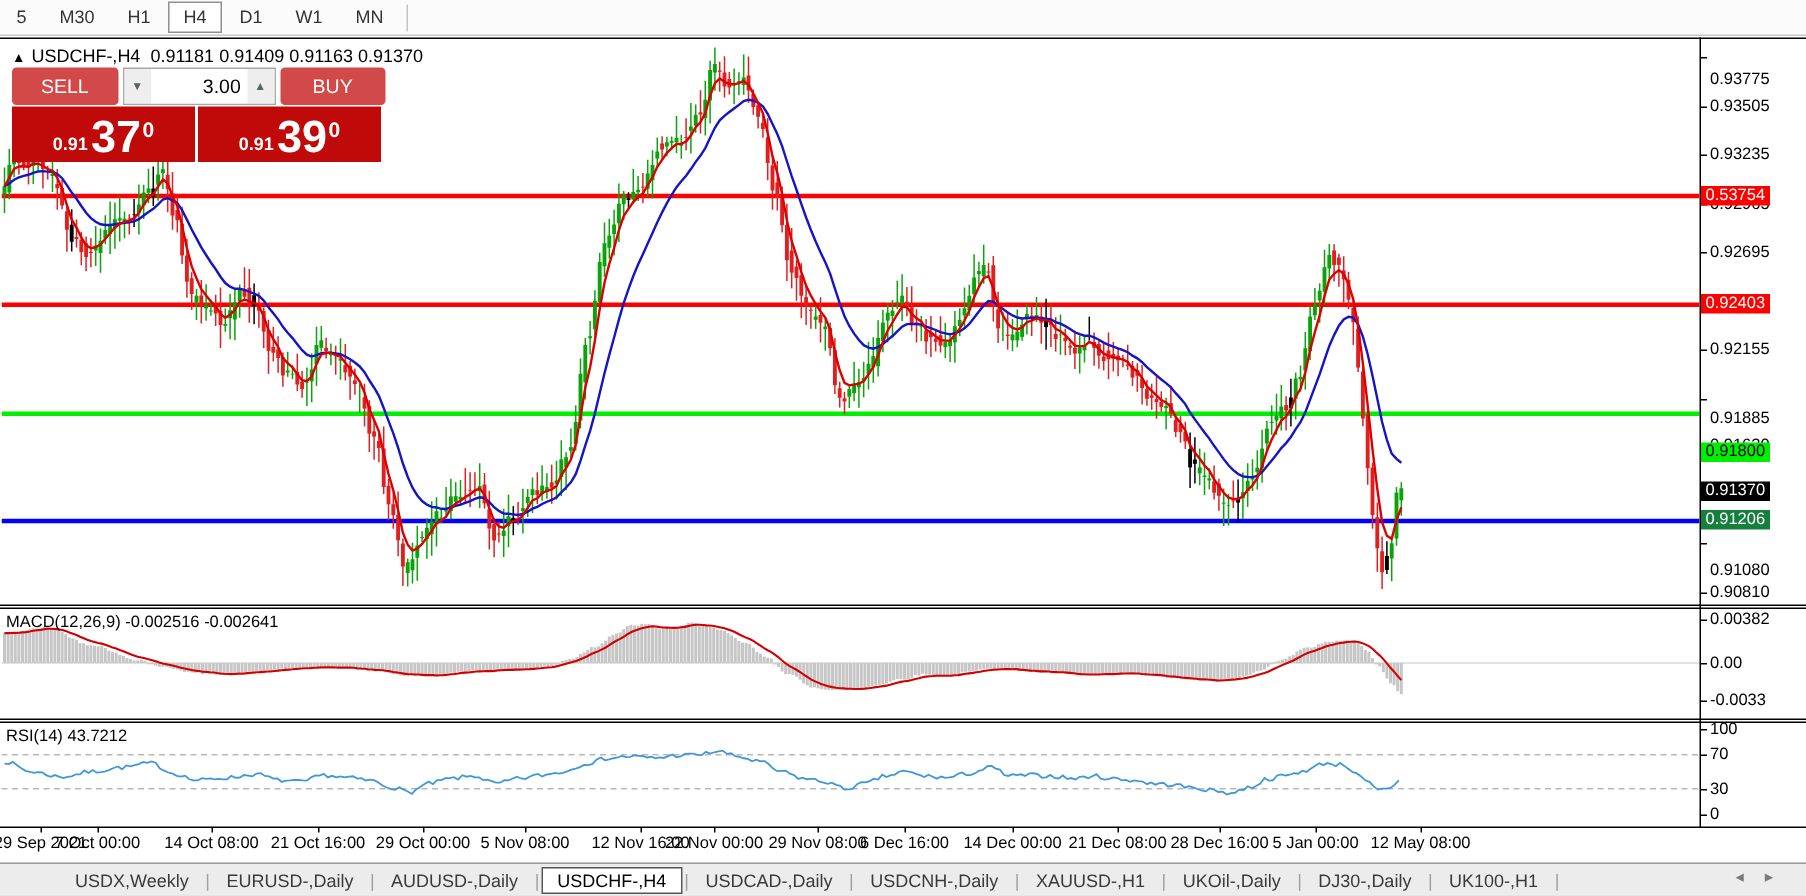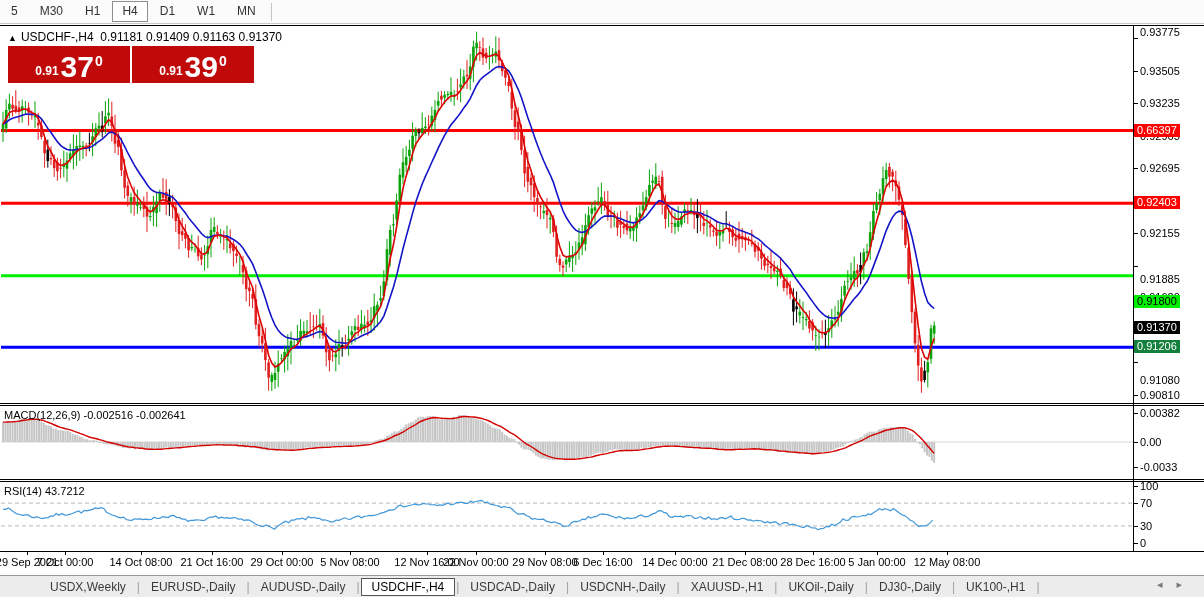--- a/index.html
+++ b/index.html
@@ -1069,20 +1069,29 @@
   <div class="panel-sep" style="top:479px"></div>
   <div class="panel-sep" style="top:481px"></div>
   <div class="panel-sep" style="top:551px"></div>
   <div id="axis-vline"></div>
 
   <div id="ohlc-line">
     <span class="tri">▲</span><span>USDCHF-,H4</span>&nbsp;&nbsp;<span>0.91181 0.91409 0.91163 0.91370</span>
   </div>
 
   <div id="trade-panel">
+    <div id="trade-top">
+      <div class="trade-btn">SELL</div>
+      <div id="vol-box">
+        <button class="spin-btn">▼</button>
+        <input id="vol-input" value="3.00" style="">
+        <button class="spin-btn">▲</button>
+      </div>
+      <div class="trade-btn">BUY</div>
+    </div>
     <div id="trade-prices">
       <div class="price-box">
         <span class="pb-small">0.91</span>
         <span class="pb-big">37</span>
         <span class="pb-sup">0</span>
       </div>
       <div class="price-box">
         <span class="pb-small">0.91</span>
         <span class="pb-big">39</span>
         <span class="pb-sup">0</span>
@@ -1092,21 +1101,21 @@
 
   <div class="ind-label" style="top:409px">
     <span>MACD(12,26,9)</span>&nbsp;<span>-0.002516 -0.002641</span>
   </div>
   <div class="ind-label" style="top:485px">
     <span>RSI(14)</span>&nbsp;<span>43.7212</span>
   </div>
 
   <div id="y-axis-layer">
       <div class="ytick-mark" style="top: 38px;"></div>
-      <div class="ytick" style="top: 27px;">0.93775</div>
+      <div class="ytick" style="top: 48px;">0.93775</div>
       <div class="ytick-mark" style="top: 71px;"></div>
       <div class="ytick" style="top: 66px;">0.93505</div>
       <div class="ytick-mark" style="top: 103px;"></div>
       <div class="ytick" style="top: 98px;">0.93235</div>
       <div class="ytick-mark" style="top: 136px;"></div>
       <div class="ytick" style="top: 131px;">0.92965</div>
       <div class="ytick-mark" style="top: 168px;"></div>
       <div class="ytick" style="top: 163px;">0.92695</div>
       <div class="ytick-mark" style="top: 201px;"></div>
       <div class="ytick" style="top: 196px;">0.92425</div>
@@ -1115,21 +1124,21 @@
       <div class="ytick-mark" style="top: 266px;"></div>
       <div class="ytick" style="top: 274px;">0.91885</div>
       <div class="ytick-mark" style="top: 297px;"></div>
       <div class="ytick" style="top: 292px;">0.91620</div>
       <div class="ytick-mark" style="top: 330px;"></div>
       <div class="ytick" style="top: 325px;">0.91350</div>
       <div class="ytick-mark" style="top: 362px;"></div>
       <div class="ytick" style="top: 375px;">0.91080</div>
       <div class="ytick-mark" style="top: 395px;"></div>
       <div class="ytick" style="top: 390px;">0.90810</div>
-      <div class="badge" style="background: rgb(255, 0, 0); color: rgb(255, 255, 255); top: 124px;">0.66397</div>
+      <div class="badge" style="background: rgb(255, 0, 0); color: rgb(255, 255, 255); top: 124px;">0.53754</div>
       <div class="badge" style="background: rgb(255, 0, 0); color: rgb(255, 255, 255); top: 196px;">0.92403</div>
       <div class="badge" style="background: rgb(0, 238, 0); color: rgb(0, 0, 0); top: 269px; margin-top: 26px;">0.91800</div>
       <div class="badge" style="background: #15803d; color: rgb(255, 255, 255); top: 340px;">0.91206</div>
       <div class="badge" style="background: rgb(0, 0, 0); color: rgb(255, 255, 255); top: 321px;">0.91370</div>
       <div class="ytick-mark" style="top: 413px;"></div>
       <div class="ytick" style="top: 408px;">0.00382</div>
       <div class="ytick-mark" style="top: 442px;"></div>
       <div class="ytick" style="top: 437px;">0.00</div>
       <div class="ytick-mark" style="top: 467px;"></div>
       <div class="ytick" style="top: 462px;">-0.0033</div>

